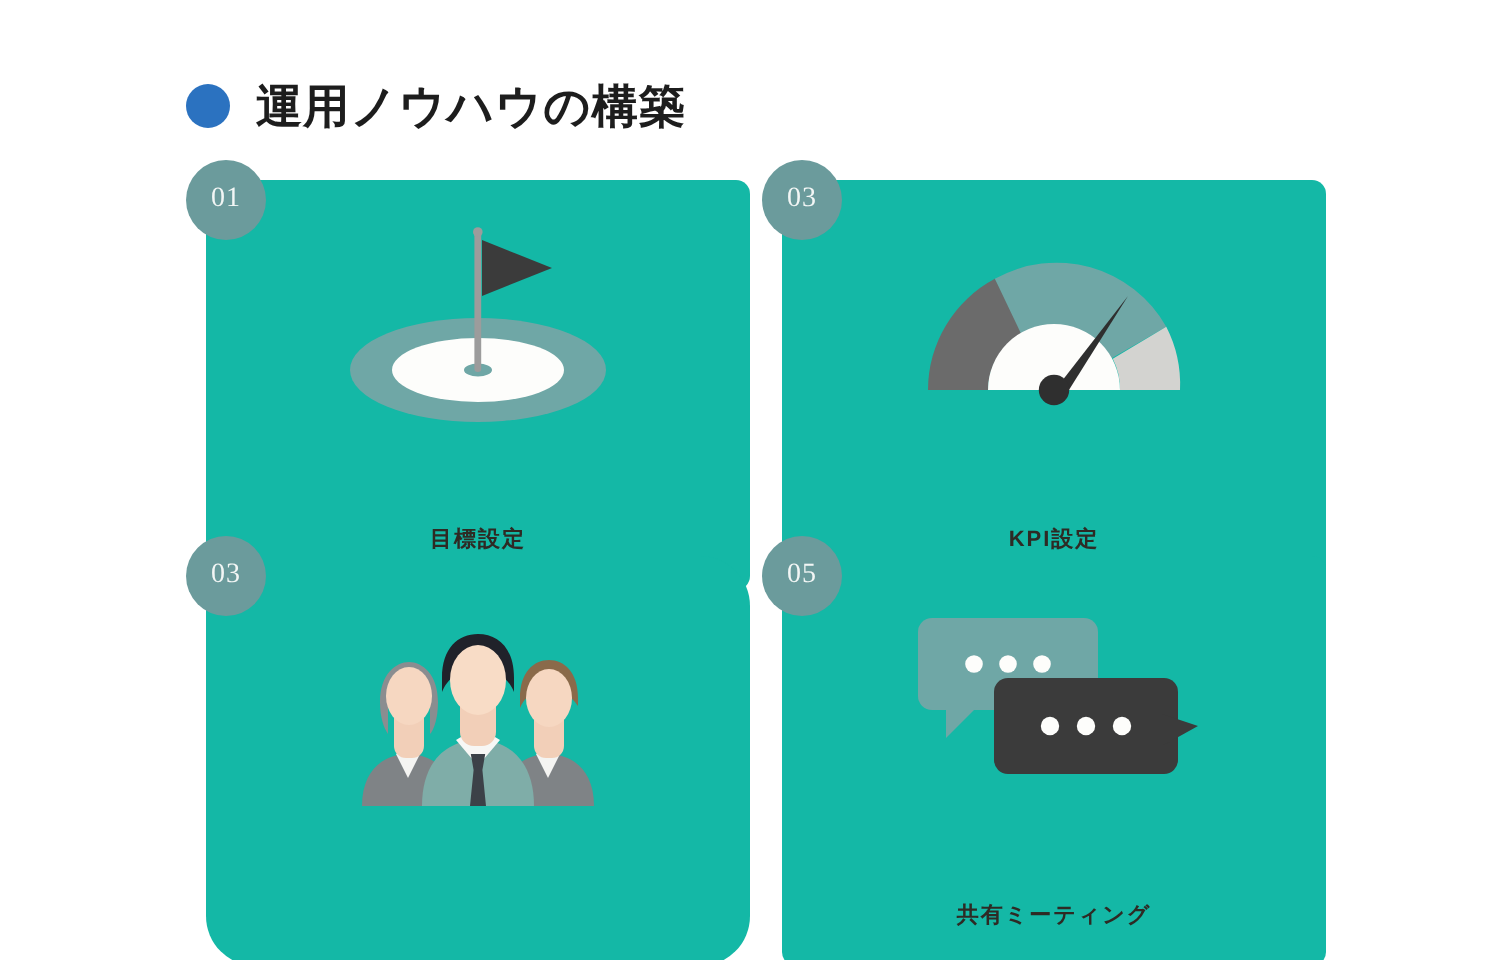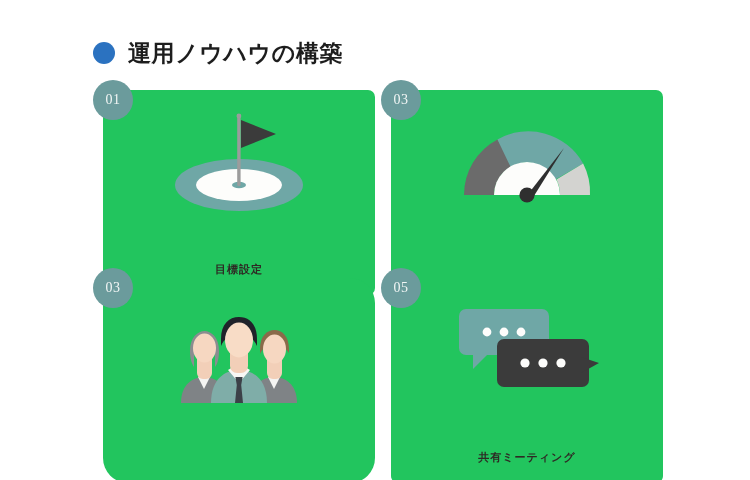--- a/index.html
+++ b/index.html
@@ -55,21 +55,21 @@
     left: 103px;
     top: 90px;
     width: 560px;
     height: 366px;
   }
 
   .card {
     position: absolute;
     width: 272px;
     height: 205px;
-    background: #22c55e;
+    background: #14b8a6;
     border-radius: 7px;
   }
   .card.c1 { left: 0px;   top: 0px; }
   .card.c2 { left: 288px; top: 0px; }
   .card.c3 { left: 0px;   top: 188px; border-radius: 25px; }
   .card.c4 { left: 288px; top: 188px; }
 
   .badge {
     position: absolute;
     left: -10px;
@@ -146,20 +146,21 @@
           <path d="M50.43 36.42 A63 63 0 0 1 136.13 60.39 L108.38 76.39 A33 33 0 0 0 63.52 63.84 Z" fill="#6fa7a6"></path>
 
           <path d="M136.13 60.39 A63 63 0 0 1 143 92 L113 92 A33 33 0 0 0 109.4 76.43 Z" fill="#d3d3d0"></path>
 
           <path d="M47 92 A33 33 0 0 1 113 92 Z" fill="#fdfdfb"></path>
 
           <path d="M78.4 95.6 L83.1 88.6 L117 45 L86.6 93.4 Z" fill="#2f2f2f"></path>
           <circle cx="80" cy="92" r="7.6" fill="#2f2f2f"></circle>
         </svg>
       </div>
+      <div class="card-label">KPI設定</div>
     </div>
 
     <div class="card c3">
       <div class="badge">03</div>
       <div class="card-art">
         <svg width="160" height="112" viewBox="0 0 160 112" aria-hidden="true">
 
           <g>
             <path d="M22 112 C22 93 34 86 45 86 C56 86 68 93 68 112 Z" fill="#7f8386"></path>
             <path d="M39 86 L45 98 L51 86 L48 84 L42 84 Z" fill="#f4f4f2"></path>

